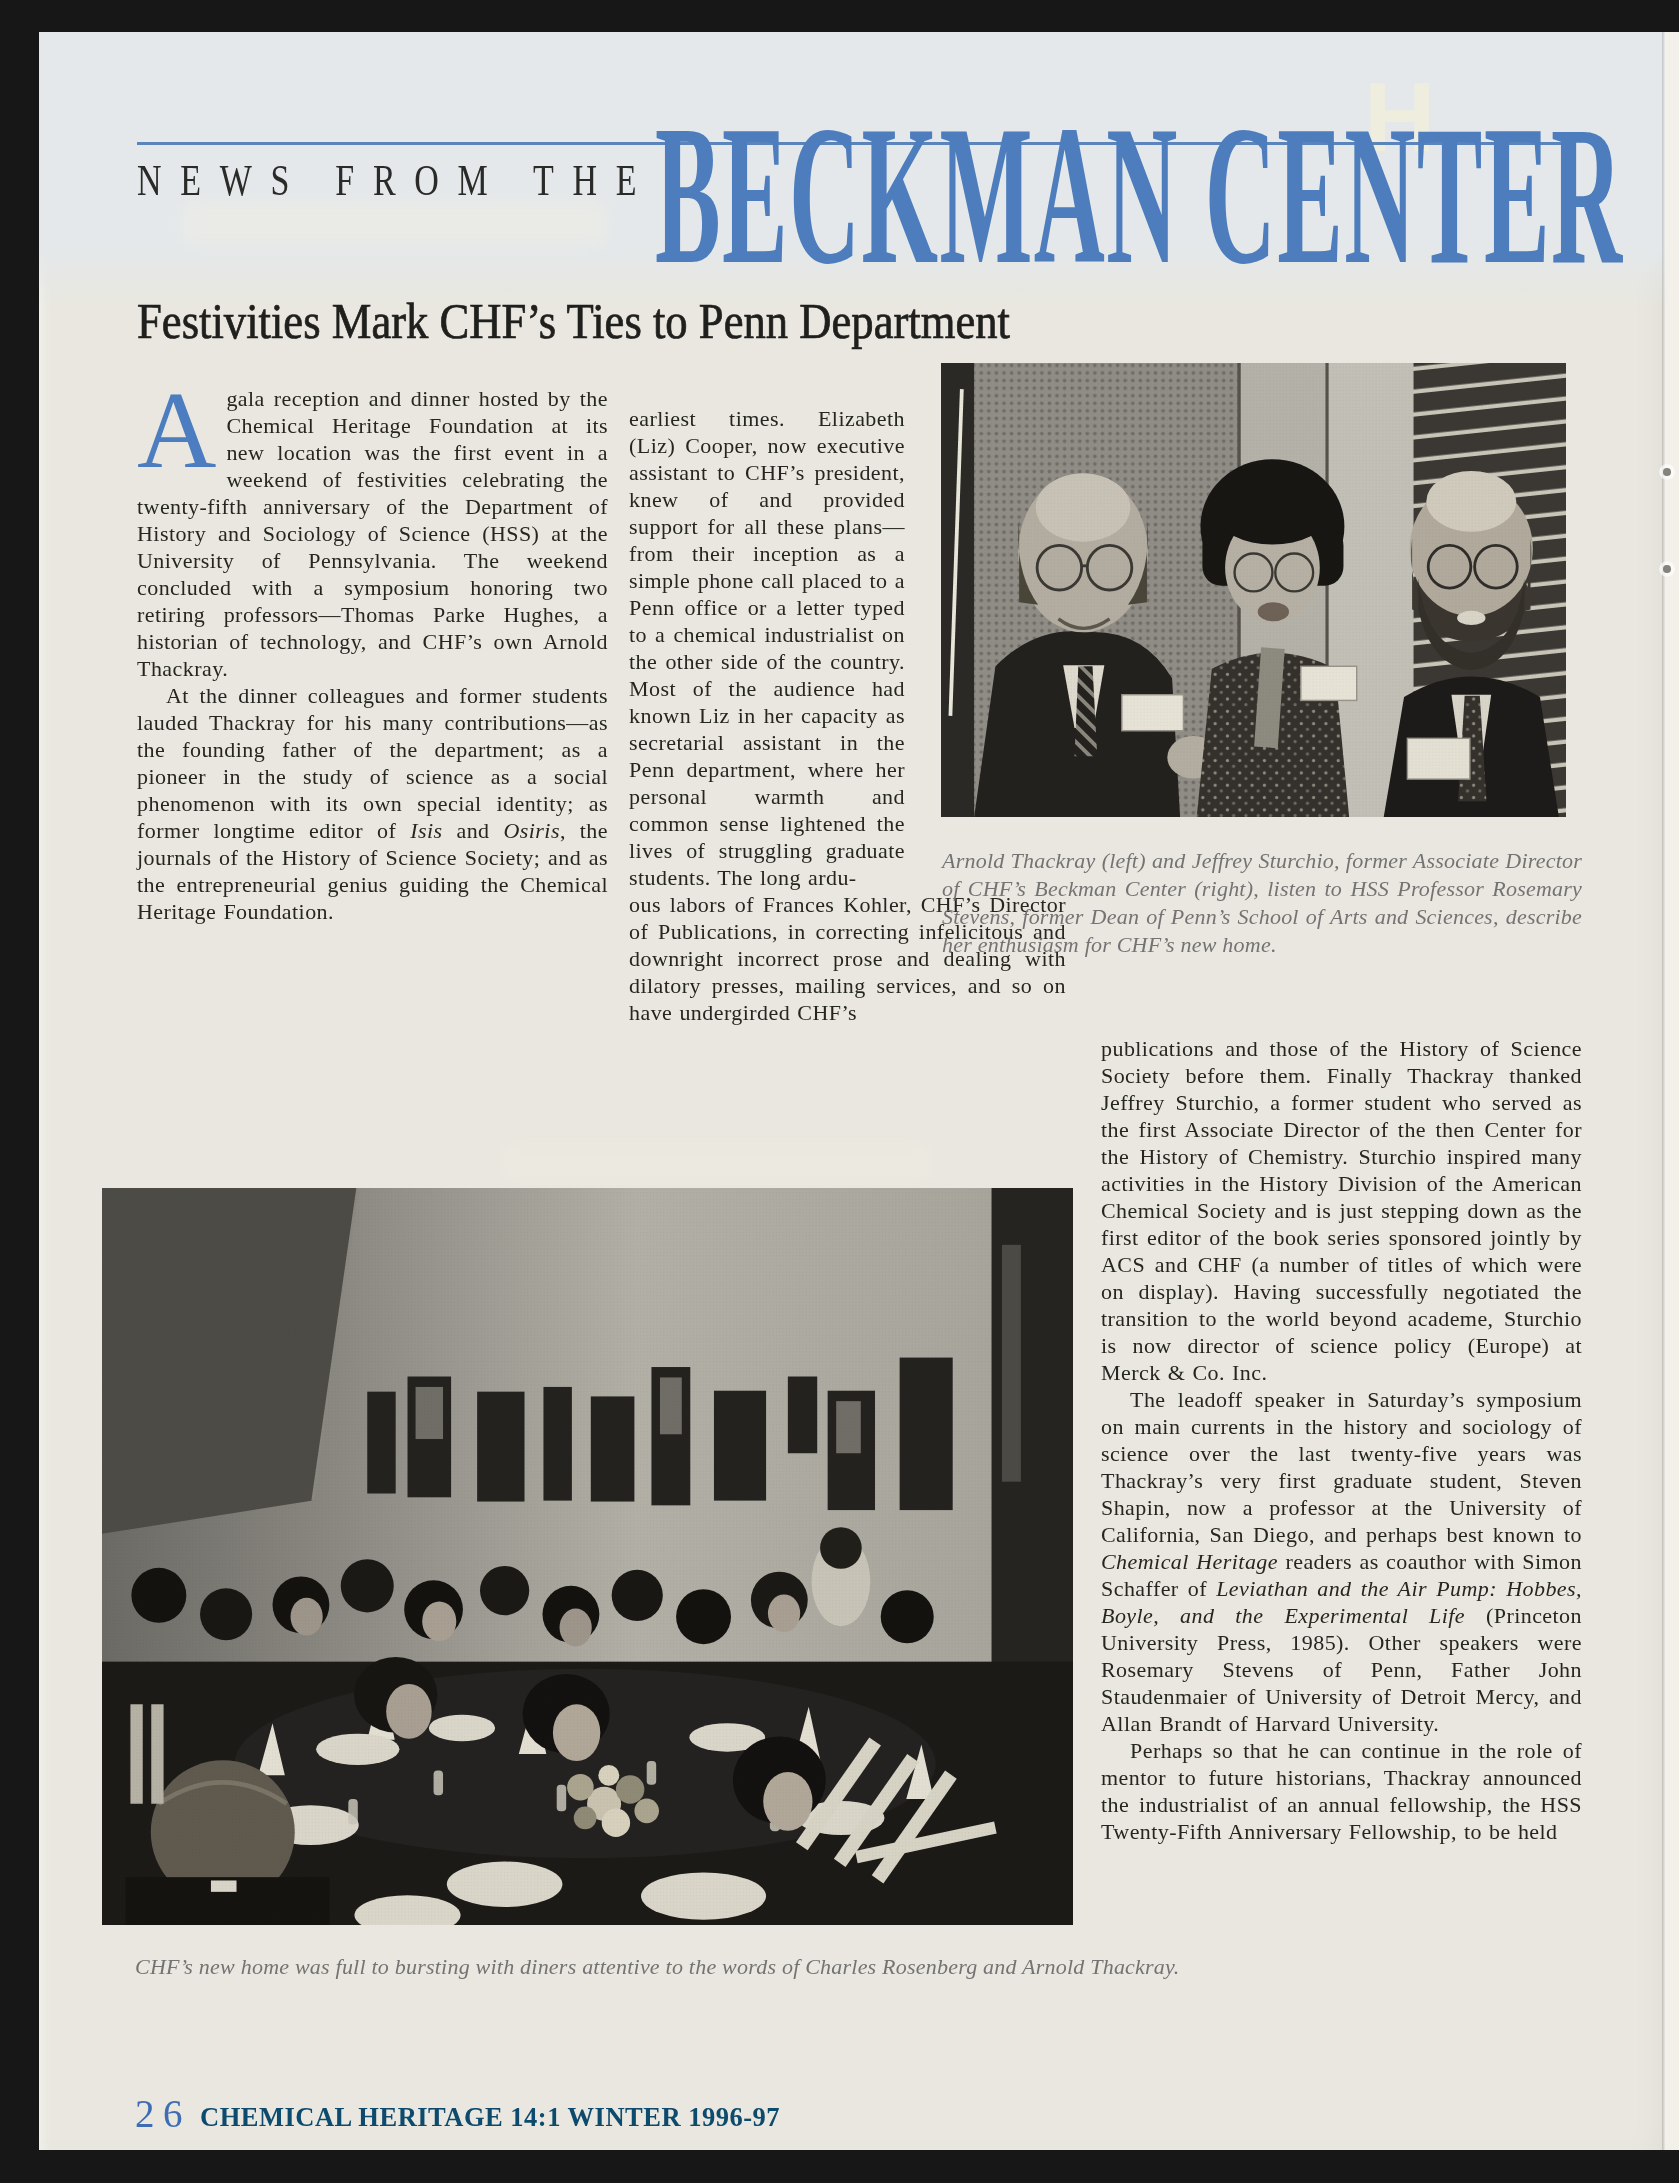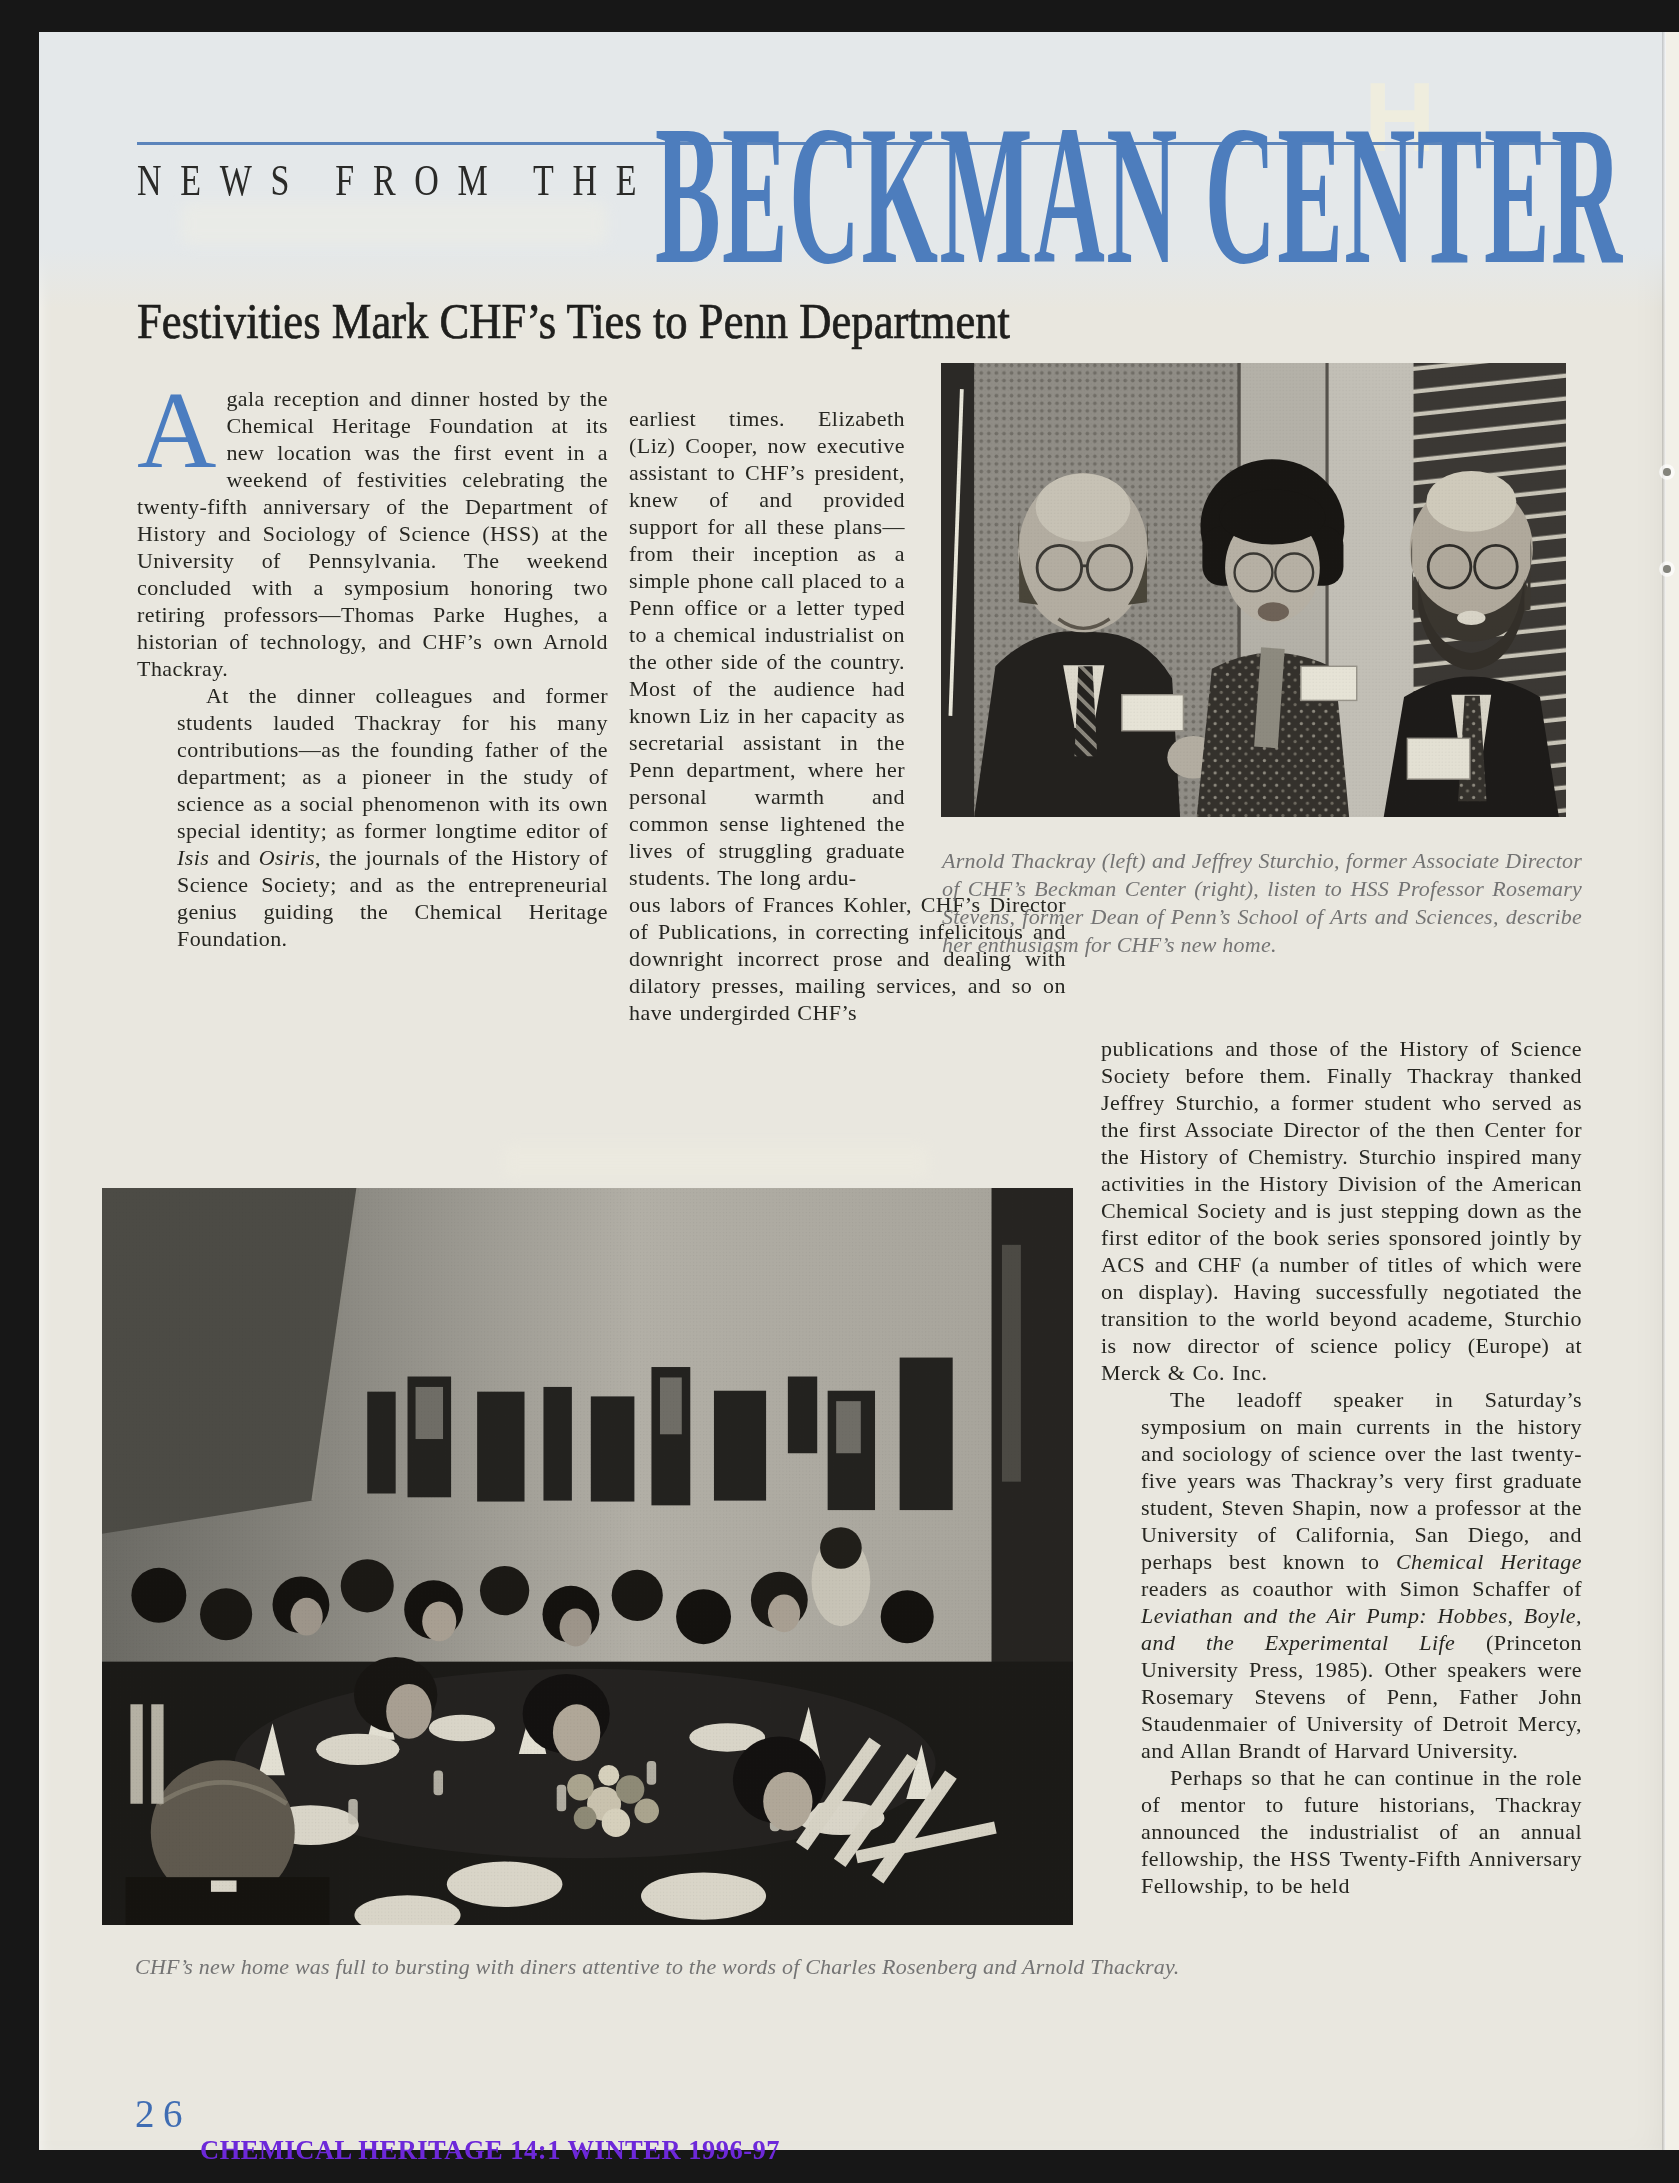--- a/index.html
+++ b/index.html
@@ -22,40 +22,40 @@
           letter-spacing:.55em;white-space:nowrap;transform:scaleY(1.3);transform-origin:left top;}
   .beckman{position:absolute;left:616px;top:47px;font-size:133px;font-weight:bold;
            color:#4d7dbd;white-space:nowrap;letter-spacing:1.9px;
            transform:scale(.74,1.5);transform-origin:left top;z-index:3;}
   .headline{position:absolute;left:98px;top:259px;font-size:48px;color:#1f1f1d;
             white-space:nowrap;-webkit-text-stroke:0.7px #1f1f1d;
             transform:scale(.93,1.06);transform-origin:left top;}
   .bodytext{font-size:22px;line-height:27px;color:#262621;text-align:justify;
             letter-spacing:.02em;word-spacing:1.2px;}
   .bodytext p{margin:0;}
-  .bodytext p.ind{text-indent:29px;margin-left:40px;}
+  .bodytext p.ind{text-indent:29px;}
   .col1{position:absolute;left:98px;top:353px;width:471px;}
   .dropcap{float:left;font-size:110px;line-height:84px;padding:2.8px 9.5px 0 0;
            color:#4b7dc0;}
   .col2{position:absolute;left:590px;top:337px;width:437px;margin-top:36px;}
   .col2-narrow{width:276px;}
   .col2-wide{width:437px;}
   .col3{position:absolute;left:1062px;top:1003px;width:481px;}
   .photo{position:absolute;background:#8c8a82;}
   .photo svg{display:block;width:100%;height:100%;}
   #photo1{left:902px;top:331px;width:625px;height:454px;}
   #photo2{left:63px;top:1156px;width:971px;height:737px;}
   .caption{position:absolute;font-style:italic;font-size:22px;line-height:28px;
            color:#737373;text-align:justify;letter-spacing:.01em;}
   #caption1{left:903px;top:815px;width:640px;}
   #caption2{left:96px;top:1921px;width:1089px;}
   .footer-num{position:absolute;left:96px;top:2059px;font-size:39px;font-weight:normal;
               color:#3f6db3;letter-spacing:.22em;}
-  .footer-journal{position:absolute;left:161px;top:2070px;font-size:26.5px;color:#6d28d9;
-              font-variant:small-caps;letter-spacing:0.5px;font-weight:bold;white-space:nowrap;margin-top:33px;}
+  .footer-journal{position:absolute;left:161px;top:2070px;font-size:26.5px;color:#0c4a6e;
+              font-variant:small-caps;letter-spacing:0.5px;font-weight:bold;white-space:nowrap;}
   .crease{position:absolute;left:1623px;top:0;width:3.8px;height:2118px;
           background:linear-gradient(to right, rgba(0,0,0,.16), rgba(255,255,255,.75));}
   .sliver{position:absolute;left:1627px;top:0;width:13.7px;height:2118px;background:#f2f0e8;}
   .binding-dot{position:absolute;width:7.6px;height:7.6px;border-radius:50%;
           background:#84847c;box-shadow:0 0 0 3.8px rgba(255,255,255,.65);}
   i{font-style:italic;}
 </style>
 </head>
 <body>
 

